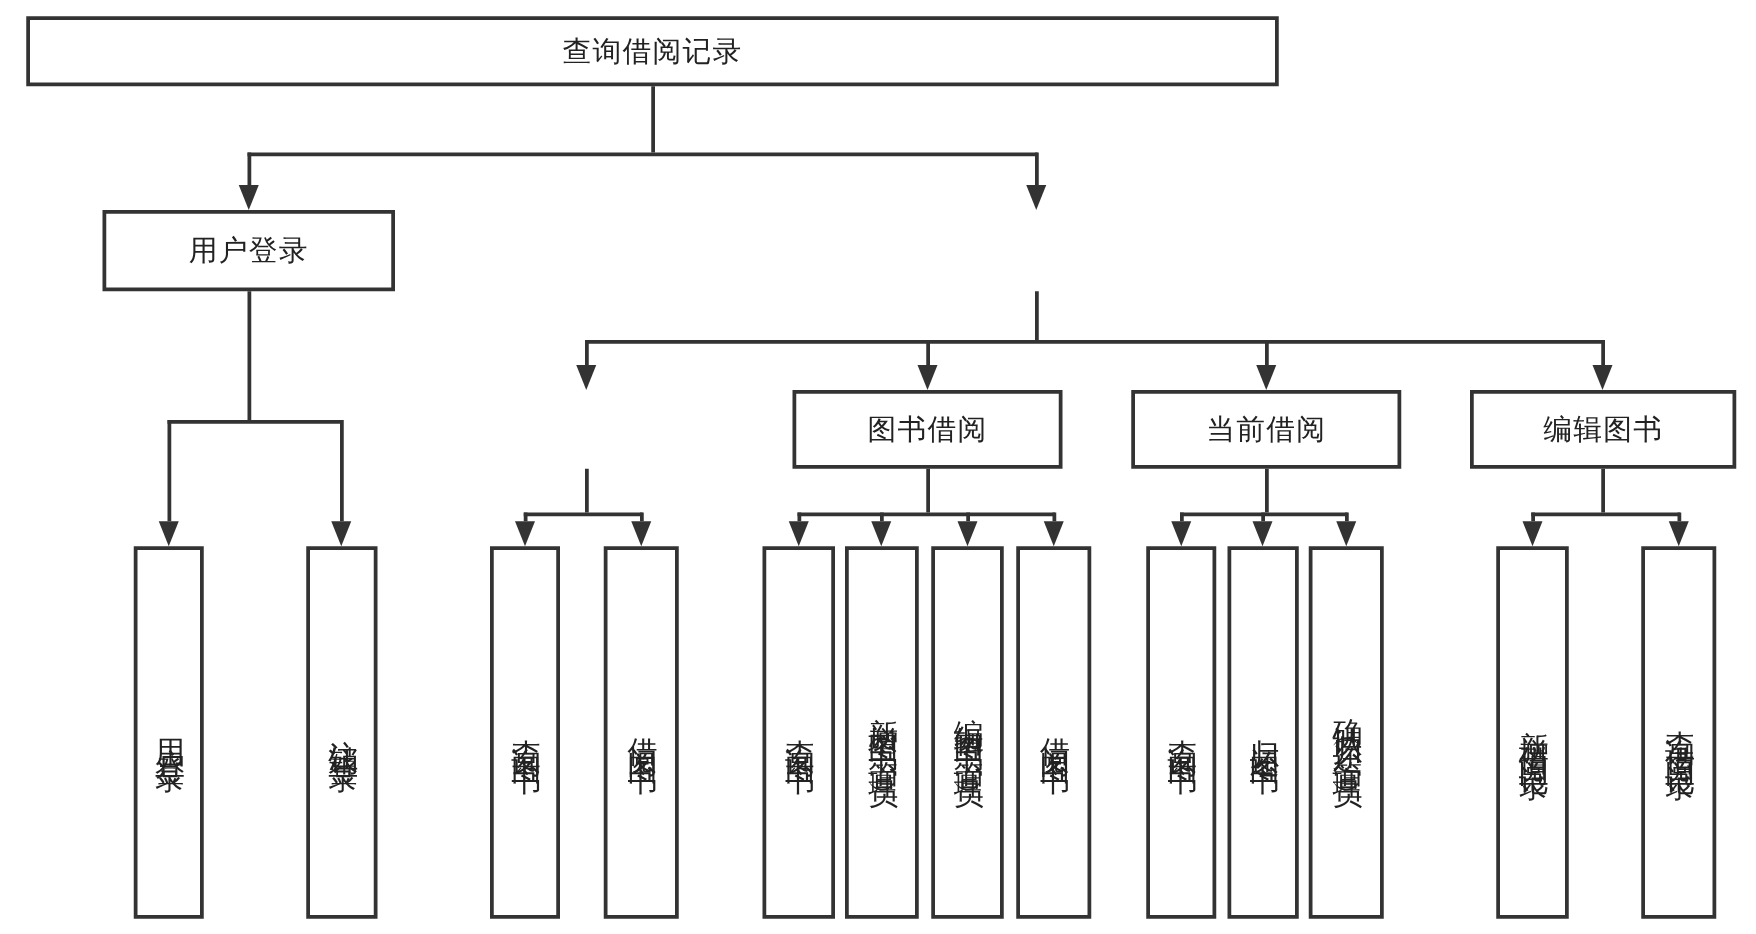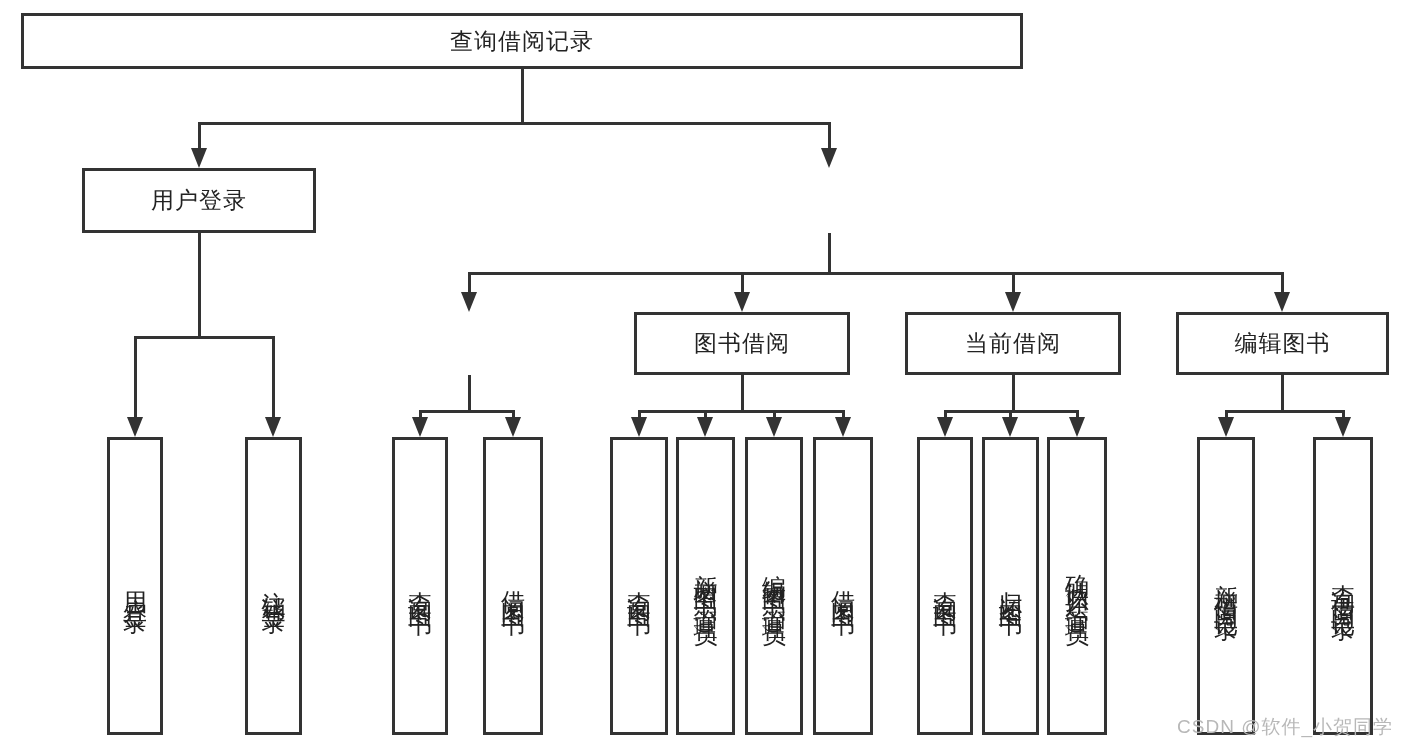--- a/index.html
+++ b/index.html
@@ -175,15 +175,14 @@
     <span class="vtext">确认归还（管理员）</span>
   </div>
 
   <div class="box leaf" style="left:1197px;width:58px">
     <span class="vtext">新增借阅记录</span>
   </div>
   <div class="box leaf" style="left:1313px;width:60px">
     <span class="vtext">查询借阅记录</span>
   </div>
 
-  <div class="watermark">CSDN @软件_小贺同学</div>
 
 </div>
 
 </body></html>

